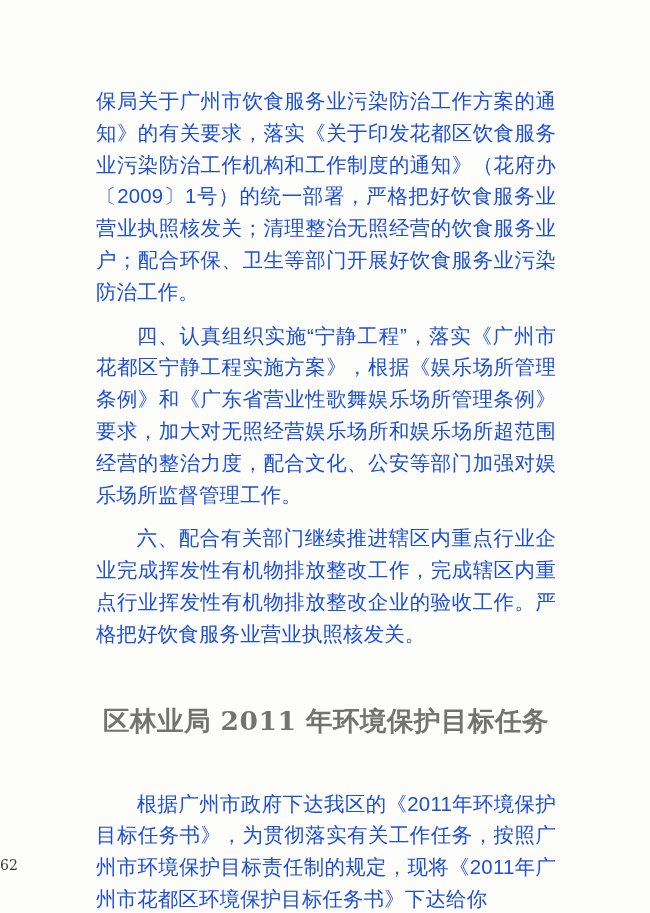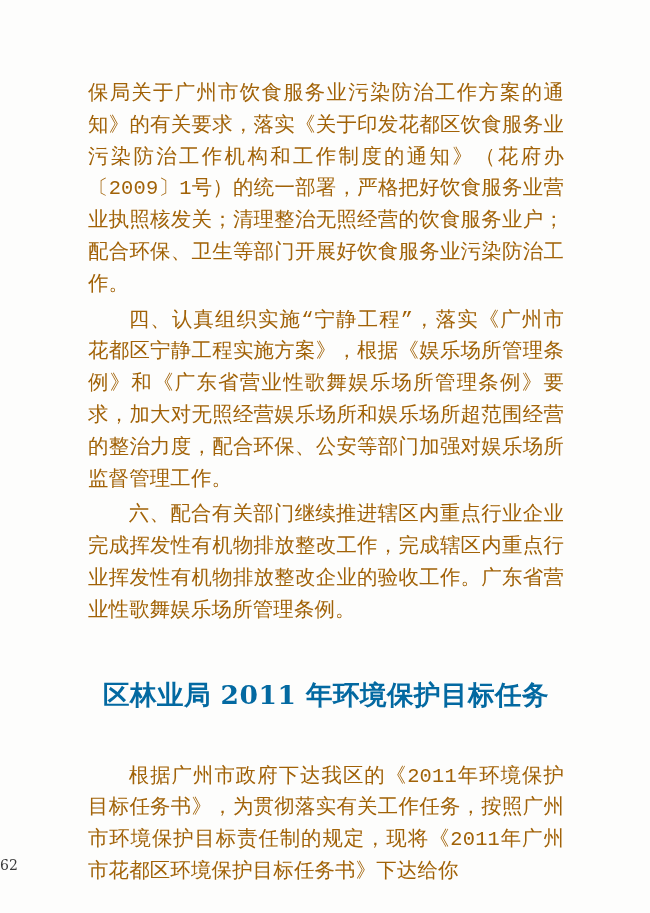--- a/index.html
+++ b/index.html
@@ -29,38 +29,38 @@
     top: 74px;
     width: 484px;
   }
 
   .para {
     font-size: 20.4px;
     line-height: 31.8px;
     text-align: justify;
     text-align-last: left;
     letter-spacing: 0.2px;
-    margin: 4px;
-    color: #a16207;
+    margin: 12px;
+    color: #1d4ed8;
     text-justify: inter-character;
-    font-family: Liberation Mono, monospace;
+    font-family: Liberation Sans, sans-serif;
   }
 
   .para.indent {
     text-indent: 2em;
   }
 
   .doc-heading {
     font-size: 26.5px;
     line-height: 34px;
     font-weight: bold;
     text-align: center;
     letter-spacing: 0.5px;
-    color: #0369a1;
-    margin: 6px;
+    color: #737373;
+    margin: 0;
     font-family: "DejaVu Serif", "Liberation Serif", serif;
   }
 
   .gap-before-heading { height: 41px; }
   .gap-after-heading  { height: 39px; }
 
   .page-number {
     position: absolute;
     left: 0;
     right: 0;
@@ -73,24 +73,24 @@
 </style>
 </head>
 <body>
 
 <div class="page">
 
   <div class="content">
 
     <p class="para">保局关于广州市饮食服务业污染防治工作方案的通知》的有关要求，落实《关于印发花都区饮食服务业污染防治工作机构和工作制度的通知》（花府办〔2009〕1号）的统一部署，严格把好饮食服务业营业执照核发关；清理整治无照经营的饮食服务业户；配合环保、卫生等部门开展好饮食服务业污染防治工作。</p>
 
-    <p class="para indent">四、认真组织实施“宁静工程”，落实《广州市花都区宁静工程实施方案》，根据《娱乐场所管理条例》和《广东省营业性歌舞娱乐场所管理条例》要求，加大对无照经营娱乐场所和娱乐场所超范围经营的整治力度，配合环保、公安等部门加强对娱乐场所监督管理工作。</p>
+    <p class="para indent">四、认真组织实施“宁静工程”，落实《广州市花都区宁静工程实施方案》，根据《娱乐场所管理条例》和《广东省营业性歌舞娱乐场所管理条例》要求，加大对无照经营娱乐场所和娱乐场所超范围经营的整治力度，配合文化、公安等部门加强对娱乐场所监督管理工作。</p>
 
 
-    <p class="para indent">六、配合有关部门继续推进辖区内重点行业企业完成挥发性有机物排放整改工作，完成辖区内重点行业挥发性有机物排放整改企业的验收工作。广东省营业性歌舞娱乐场所管理条例。</p>
+    <p class="para indent">六、配合有关部门继续推进辖区内重点行业企业完成挥发性有机物排放整改工作，完成辖区内重点行业挥发性有机物排放整改企业的验收工作。严格把好饮食服务业营业执照核发关。</p>
 
 
     <div class="gap-before-heading"></div>
 
     <h2 class="doc-heading">区林业局 2011 年环境保护目标任务</h2>
 
     <div class="gap-after-heading"></div>
 
     <p class="para indent">根据广州市政府下达我区的《2011年环境保护目标任务书》，为贯彻落实有关工作任务，按照广州市环境保护目标责任制的规定，现将《2011年广州市花都区环境保护目标任务书》下达给你</p>
 

